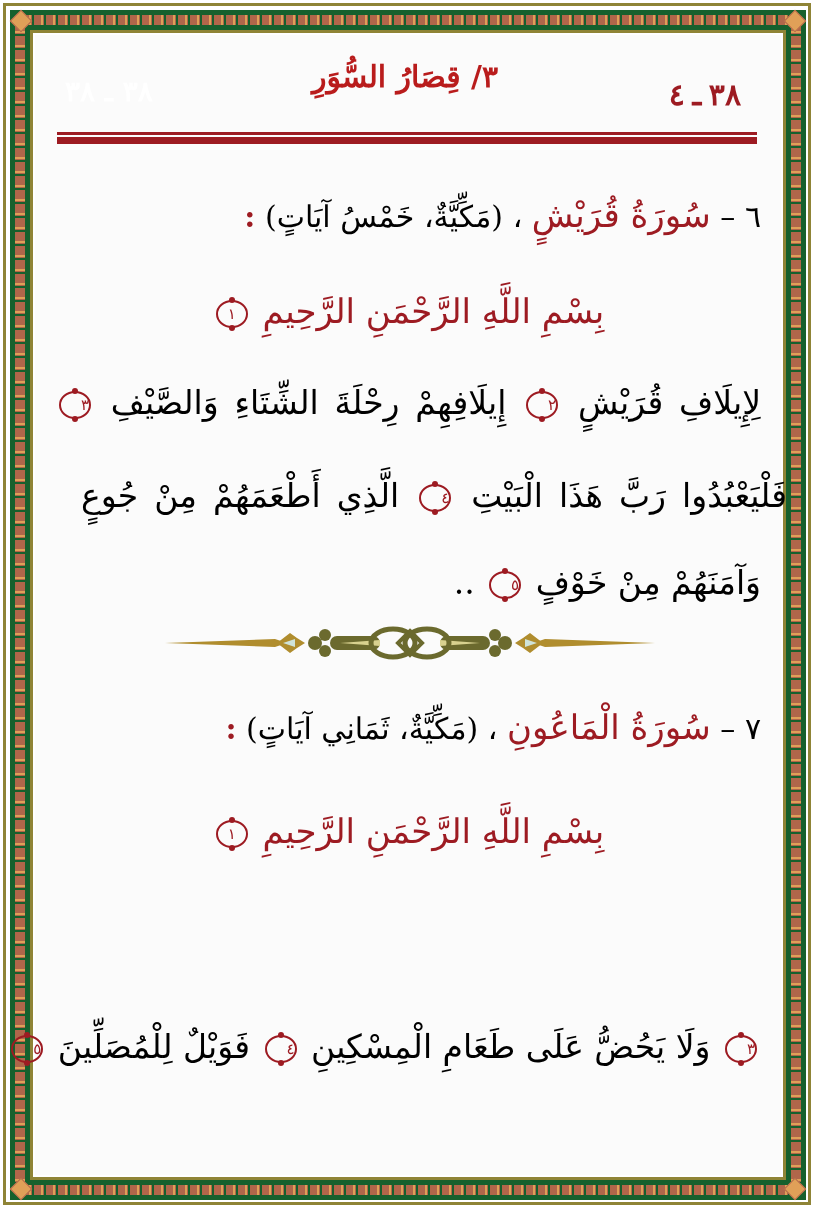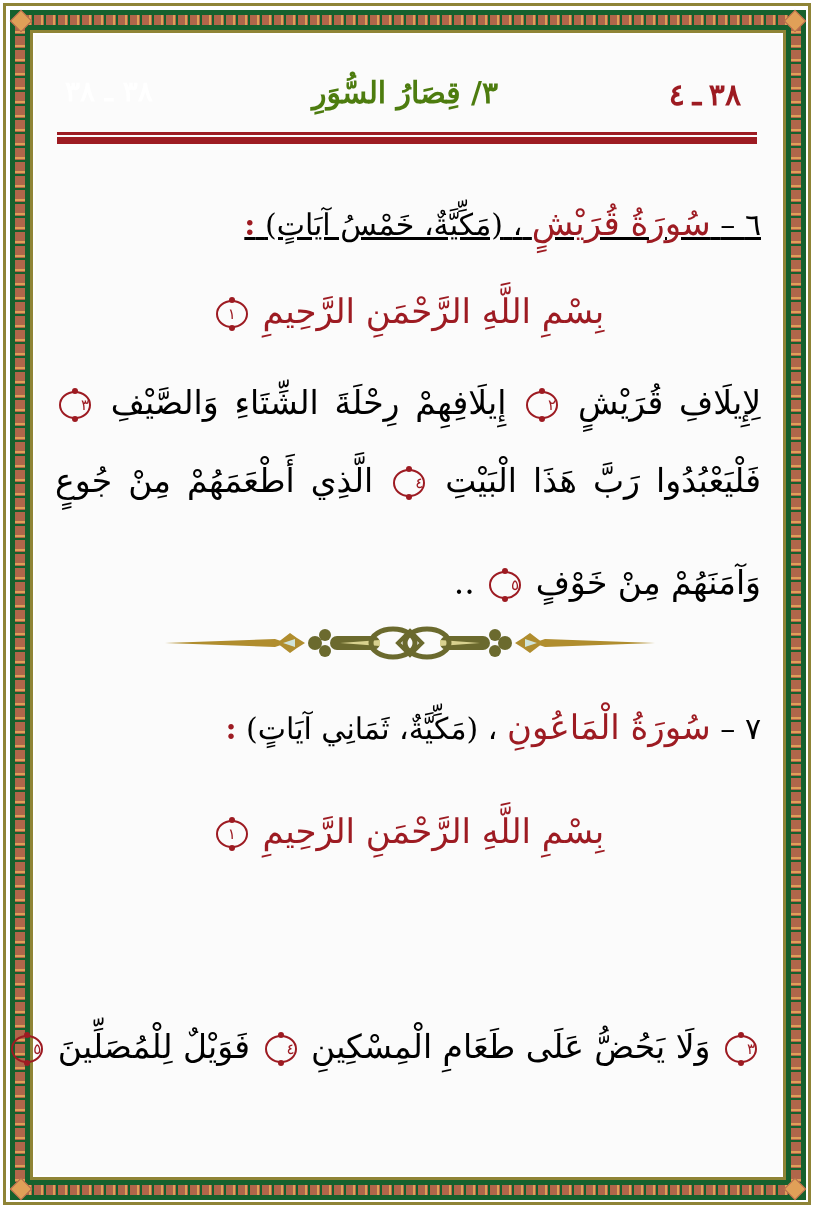--- a/index.html
+++ b/index.html
@@ -15,21 +15,21 @@
   .frame-pattern-left { left:15px; }
   .frame-pattern-right { right:15px; }
   .corner { position:absolute; width:14px; height:14px; background:#e0a058; transform:rotate(45deg); border:1px solid #b0664a; }
   .corner.tl { left:13px; top:13px; } .corner.tr { right:13px; top:13px; }
   .corner.bl { left:13px; bottom:13px; } .corner.br { right:13px; bottom:13px; }
   .frame-inner { position:absolute; left:30px; top:30px; width:756px; height:1150px; border:3px solid #8f8436; background:#ffffff; box-sizing:border-box; }
   .page { position:absolute; left:35px; top:35px; width:746px; height:1140px; background:#fbfbfb; }
 
   .header { position:absolute; left:0; top:0; width:746px; height:100px; }
   .hdr-pagenum { position:absolute; right:40px; top:42px; font-family:Liberation Serif, serif; font-weight:bold; font-size:30px; color:#9d1b22; direction:rtl; }
-  .hdr-title { position:absolute; left:260px; width:220px; top:40px; text-align:center; font-family:"DejaVu Serif", serif; font-weight:bold; font-size:30px; color:#4d7c0f; direction:rtl; }
+  .hdr-title { position:absolute; left:260px; width:220px; top:24px; text-align:center; font-family:"DejaVu Serif", serif; font-weight:bold; font-size:30px; color:#b91c1c; direction:rtl; }
   .hdr-ghost { position:absolute; left:30px; top:40px; font-family:"DejaVu Serif", serif; font-weight:bold; font-size:28px; color:#ffffff; direction:rtl; }
   .hdr-rule1 { position:absolute; left:22px; width:700px; top:97px; height:3px; background:#9d1b22; }
   .hdr-rule2 { position:absolute; left:22px; width:700px; top:102px; height:7px; background:#9d1b22; }
 
   .line { position:absolute; left:20px; width:706px; direction:rtl; text-align:right; font-family:"DejaVu Serif", serif; white-space:nowrap; color:#000; }
   .surah-head { font-size:30px; }
   .surah-num { color:#000; }
   .surah-name { color:#9d1b22; font-size:34px; }
   .colon { color:#9d1b22; font-weight:bold; }
   .bismillah { text-align:center; color:#9d1b22; font-size:34px; }
@@ -59,41 +59,41 @@
 <div class="page">
 
   <div class="header">
     <div class="hdr-pagenum">٣٨ ـ ٤</div>
     <div class="hdr-title">٣/ قِصَارُ السُّوَرِ</div>
     <div class="hdr-ghost">٣٨ ـ ٣٨</div>
     <div class="hdr-rule1"></div>
     <div class="hdr-rule2"></div>
   </div>
 
-  <div class="line surah-head" style="top:168px;text-decoration:underline;">
+  <div class="line surah-head" style="top:160px;">
     <span class="surah-num">٦ –</span>
     <span class="surah-name">سُورَةُ قُرَيْشٍ</span>
     <span>،</span>
     <span>(مَكِّيَّةٌ، خَمْسُ آيَاتٍ)</span>
     <span class="colon">:</span>
   </div>
 
   <div class="line bismillah" style="top:256px;">
     <span>بِسْمِ اللَّهِ الرَّحْمَنِ الرَّحِيمِ</span>
     <span class="ayah">١</span>
   </div>
 
   <div class="line verse" style="top:348px;">
     <span>لِإِيلَافِ قُرَيْشٍ</span>
     <span class="ayah">٢</span>
     <span>إِيلَافِهِمْ رِحْلَةَ الشِّتَاءِ وَالصَّيْفِ</span>
     <span class="ayah">٣</span>
   </div>
 
-  <div class="line verse" style="top:426px;">
+  <div class="line verse" style="top:441px;margin-left:26px;">
     <span>فَلْيَعْبُدُوا رَبَّ هَذَا الْبَيْتِ</span>
     <span class="ayah">٤</span>
     <span>الَّذِي أَطْعَمَهُمْ مِنْ جُوعٍ</span>
   </div>
 
   <div class="line verse last" style="top:528px;">
     <span>وَآمَنَهُمْ مِنْ خَوْفٍ</span>
     <span class="ayah">٥</span>
     <span>..</span>
   </div>

